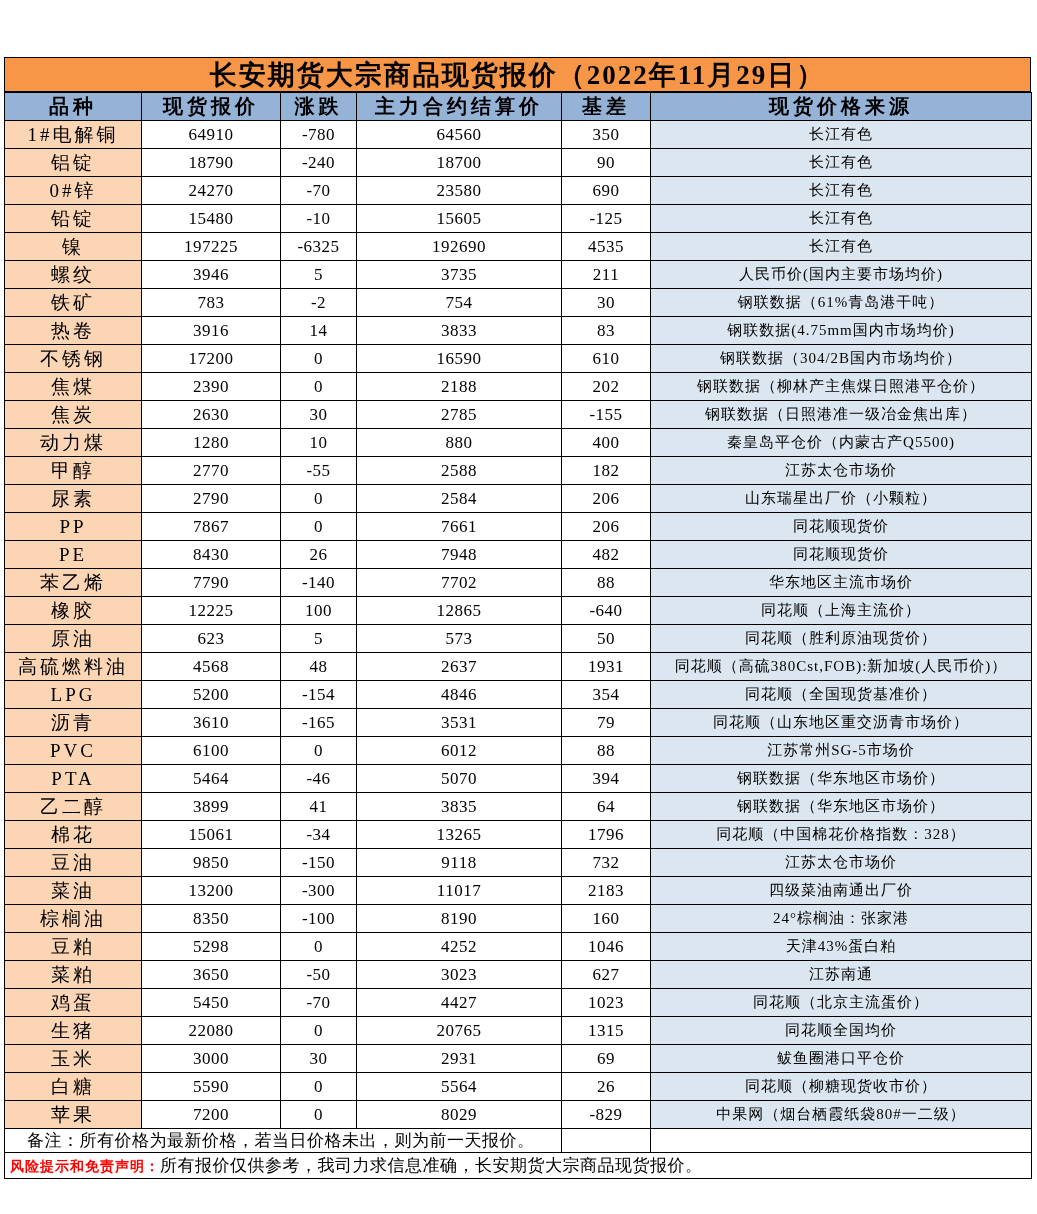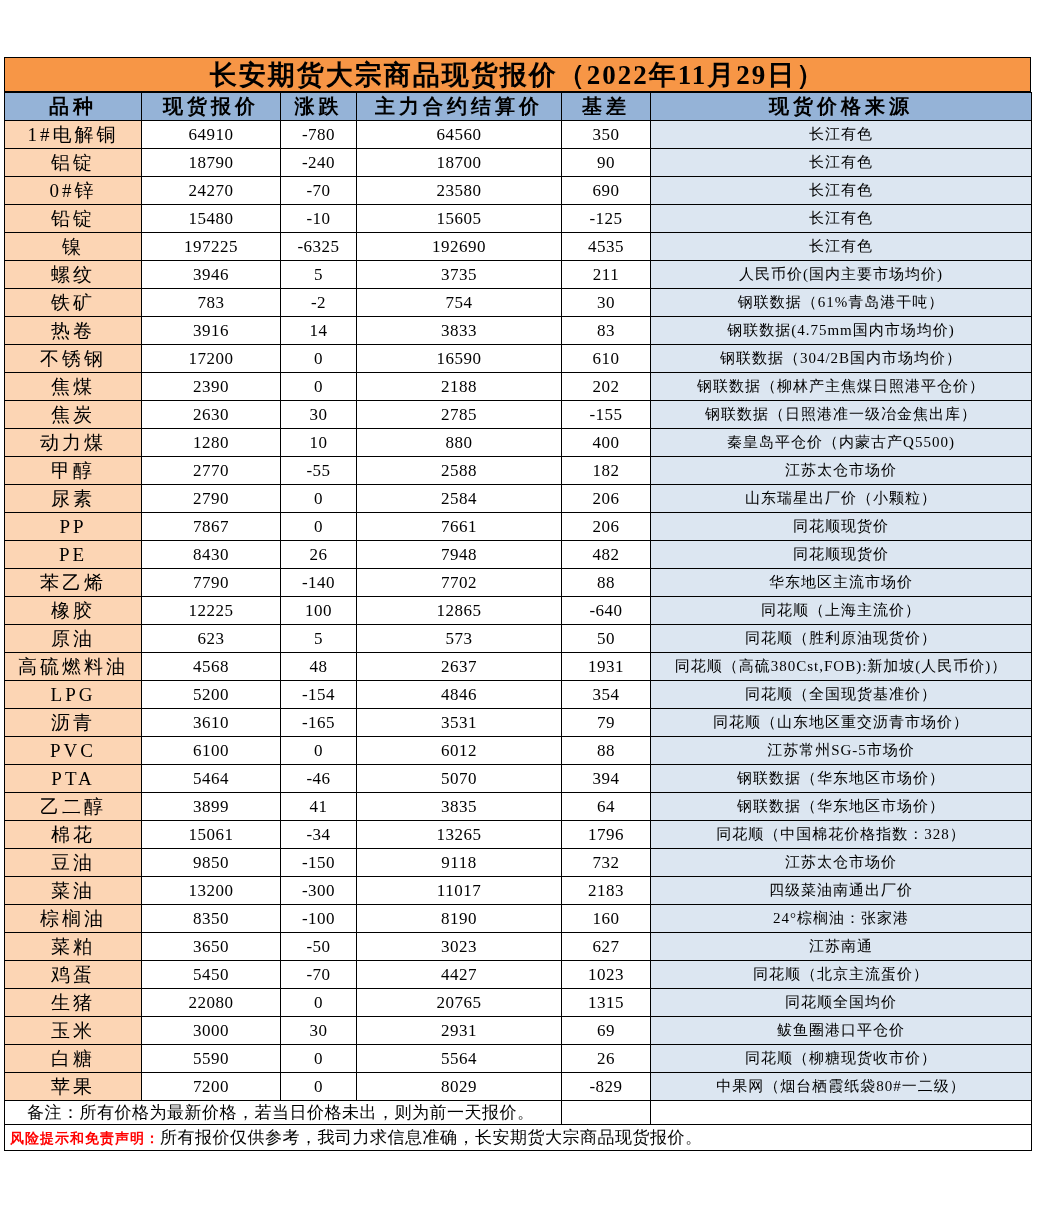--- a/index.html
+++ b/index.html
@@ -347,20 +347,28 @@
 
     <tr>
       <td class="c-variety">棕榈油</td>
       <td class="c-num">8350</td>
       <td class="c-num">-100</td>
       <td class="c-num">8190</td>
       <td class="c-num">160</td>
       <td class="c-source">24°棕榈油：张家港</td>
     </tr>
 
+    <tr>
+      <td class="c-variety">豆粕</td>
+      <td class="c-num">5298</td>
+      <td class="c-num">0</td>
+      <td class="c-num">4252</td>
+      <td class="c-num">1046</td>
+      <td class="c-source">天津43%蛋白粕</td>
+    </tr>
 
     <tr>
       <td class="c-variety">菜粕</td>
       <td class="c-num">3650</td>
       <td class="c-num">-50</td>
       <td class="c-num">3023</td>
       <td class="c-num">627</td>
       <td class="c-source">江苏南通</td>
     </tr>
 

